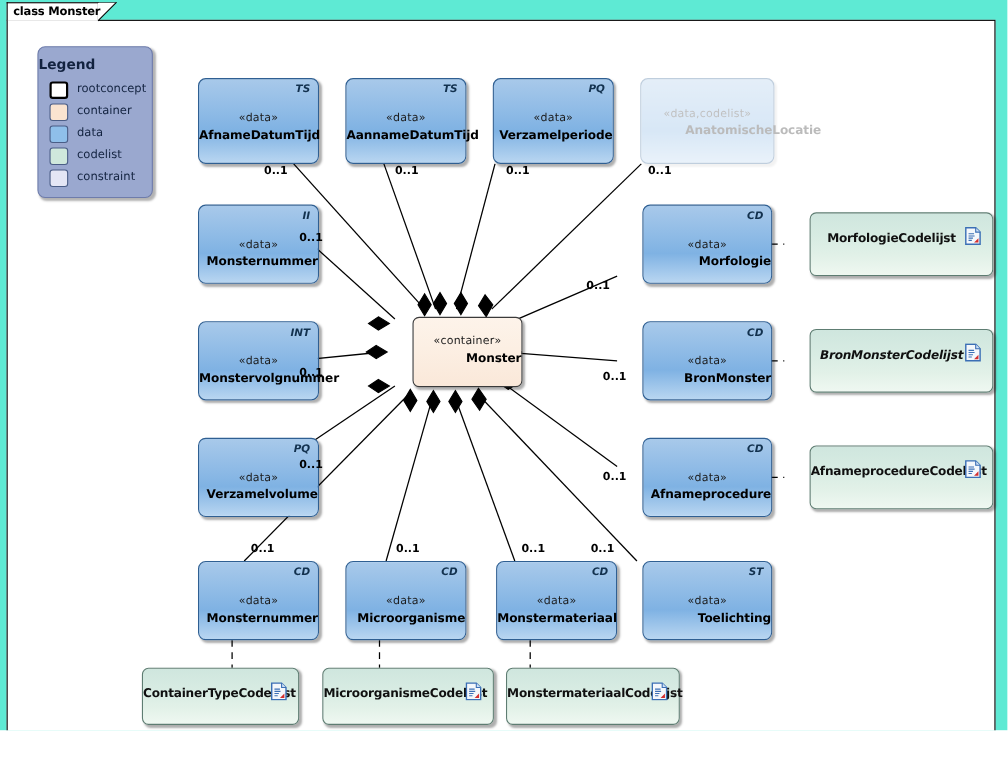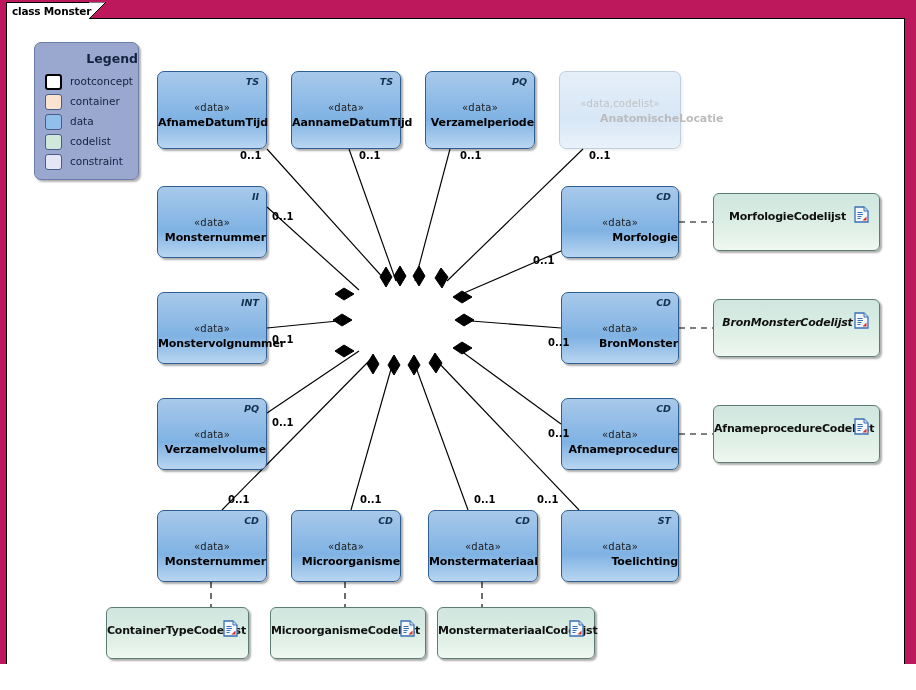--- a/index.html
+++ b/index.html
@@ -4,21 +4,21 @@
 <style>
   html, body {
     margin: 0; padding: 0;
     background: #ffffff;
     font-family: "DejaVu Sans", "Liberation Sans", sans-serif;
   }
   #canvas {
     position: relative;
     width: 916px;
     height: 664px;
-    background: #be185d;
+    background: #5eead4;
     overflow: hidden;
   }
   
   #frame {
     position: absolute;
     left: 6px; top: 18px;
     width: 899px; height: 662px;
     border: 1px solid #000;
     box-sizing: border-box;
     background: #fff;
@@ -58,20 +58,21 @@
     z-index: 2;
   }
   
   .node {
     position: absolute;
     box-sizing: border-box;
     border: 1px solid #2f5a88;
     border-radius: 7px;
     box-shadow: 2px 2px 2px rgba(0,0,0,0.32);
     z-index: 3;
+    margin-left: 23px;
   }
   .node .stereo {
     position: absolute;
     left: 0; right: 0;
     text-align: center;
     font-size: 10px;
     color: #1b1b1b;
     letter-spacing: 0.2px;
   }
   .node .nname {
@@ -154,21 +155,21 @@
     background: #9aa8cf;
     border: 1px solid #6e7cab;
     border-radius: 7px;
     box-shadow: 2px 2px 2px rgba(0,0,0,0.3);
     z-index: 3;
     box-sizing: border-box;
   }
   #legend-title {
     position: absolute;
     left: 0; right: 0; top: 8px;
-    text-align: right;
+    text-align: left;
     font-size: 12.5px;
     font-weight: bold;
     color: #12223f;
   }
   .leg-row {
     position: absolute;
     left: 10px;
     height: 19px;
   }
   .leg-sw {
@@ -272,20 +273,24 @@
     <div class="leg-row" style="top:90px">
       <span class="leg-sw" style="background:#cfe8dc"></span>
       <span class="leg-tx">codelist</span>
     </div>
     <div class="leg-row" style="top:110px">
       <span class="leg-sw" style="background:#e4e6f5"></span>
       <span class="leg-tx">constraint</span>
     </div>
   </div>
 
+  <div class="node n-container" style="left:352px; top:288px; width:100px; height:64px;">
+    <div class="stereo">«container»</div>
+    <div class="nname">Monster</div>
+  </div>
 
   <div id="dyn">
       <div class="node n-data" style="left: 157px; top: 71px; width: 110px; height: 78px;">
         <div class="corner">TS</div>
         <div class="stereo">«data»</div>
         <div class="nname">AfnameDatumTijd</div>
       </div>
       <div class="node n-data" style="left: 291px; top: 71px; width: 110px; height: 78px;">
         <div class="corner">TS</div>
         <div class="stereo">«data»</div>

